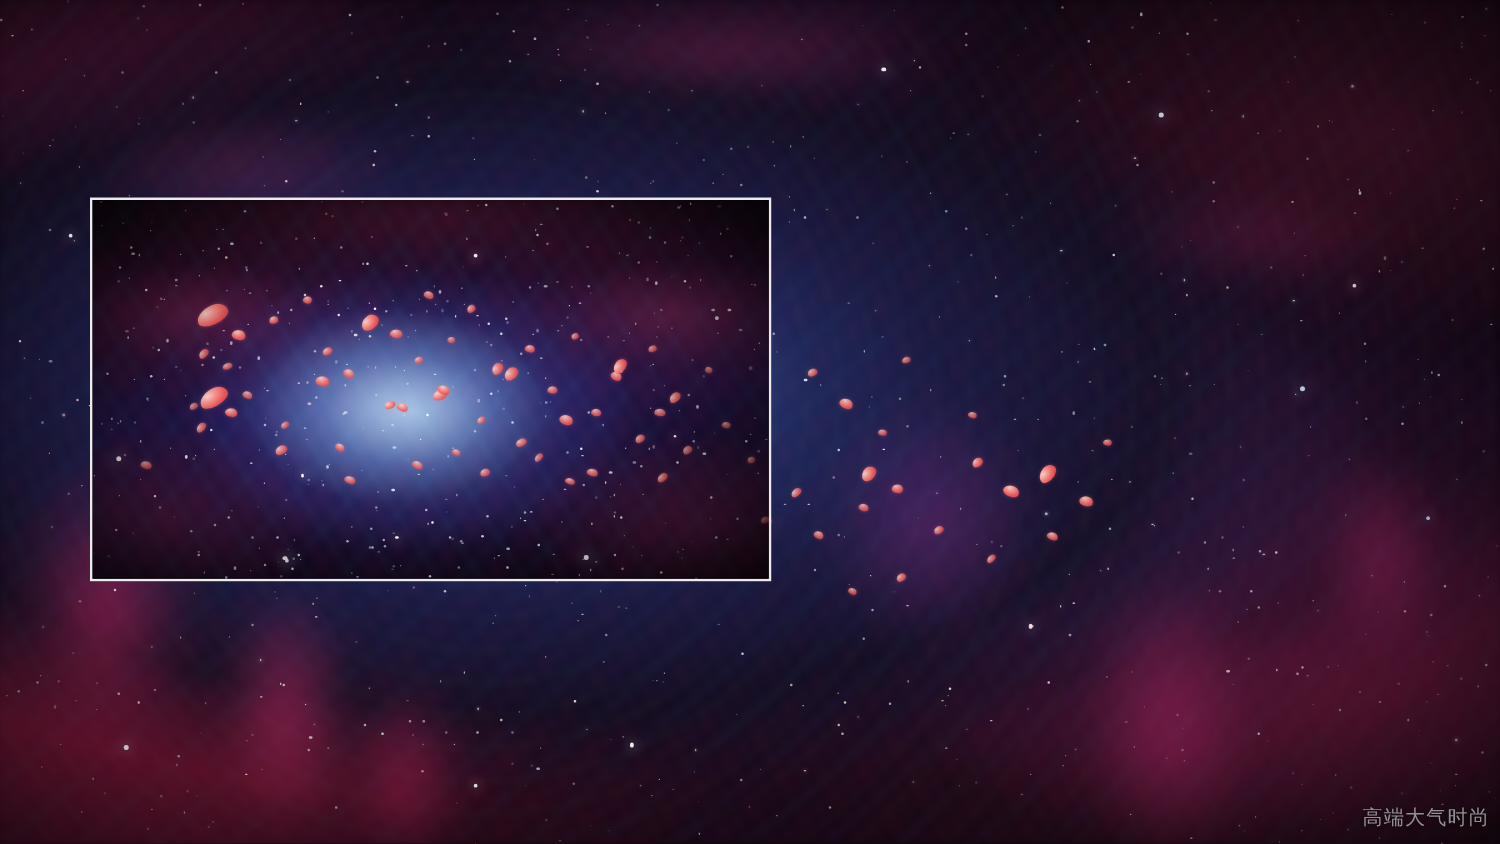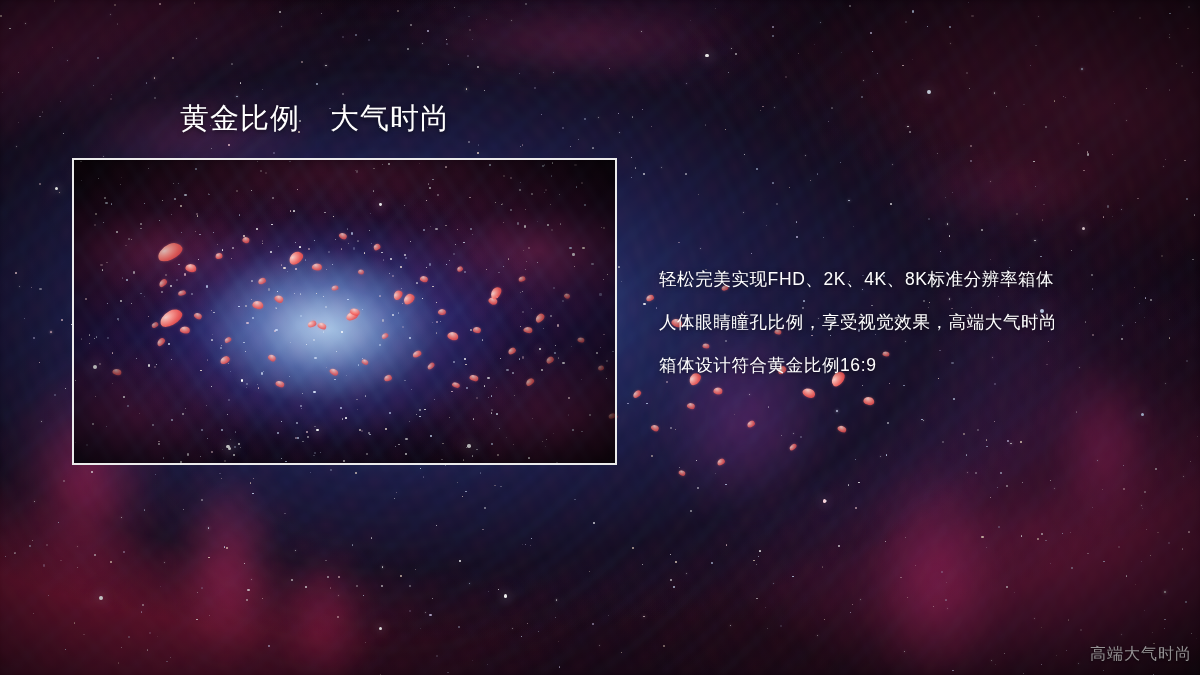--- a/index.html
+++ b/index.html
@@ -963,21 +963,20 @@
       <span class="petal" style="left:51.2%;top:61.8%;width:7px;height:5px;transform:translate(-50%,-50%) rotate(-16deg);opacity:0.72;"></span>
       <span class="petal" style="left:70.2%;top:63.6%;width:9px;height:6px;transform:translate(-50%,-50%) rotate(28deg);opacity:0.82;"></span>
       <span class="petal" style="left:66.1%;top:66.2%;width:8px;height:5px;transform:translate(-50%,-50%) rotate(-38deg);opacity:0.78;"></span>
       <span class="petal" style="left:73.8%;top:52.4%;width:7px;height:5px;transform:translate(-50%,-50%) rotate(12deg);opacity:0.74;"></span>
       <span class="petal" style="left:60.1%;top:68.4%;width:8px;height:6px;transform:translate(-50%,-50%) rotate(-26deg);opacity:0.8;"></span>
       <span class="petal" style="left:56.8%;top:70.1%;width:7px;height:5px;transform:translate(-50%,-50%) rotate(30deg);opacity:0.74;"></span>
     </div>
 
   <div class="bg-layer" id="bg-vignette"></div>
 
-  <div id="title">黄金比例　大气时尚</div>
 
   <div id="photo-frame">
     <div id="frame-inner">
       <div class="fbg" id="frame-neb"></div>
       <div class="fbg" id="frame-wisp"></div>
       <div class="fbg" id="frame-stars">
           <span style="position:absolute;left:70.09%;top:30.77%;width:2.19px;height:2.19px;border-radius:50%;background:#e0ecff;opacity:0.26;"></span>
           <span style="position:absolute;left:31.27%;top:24.90%;width:1.50px;height:1.50px;border-radius:50%;background:#fff0e0;opacity:0.77;"></span>
           <span style="position:absolute;left:34.40%;top:3.38%;width:1.49px;height:1.49px;border-radius:50%;background:#ffffff;opacity:0.33;"></span>
           <span style="position:absolute;left:83.54%;top:33.35%;width:0.99px;height:0.99px;border-radius:50%;background:#ffffff;opacity:0.54;"></span>
@@ -1471,21 +1470,16 @@
           <span class="petal" style="left:38%;top:74%;width:9px;height:6px;transform:translate(-50%,-50%) rotate(26deg);opacity:0.8;"></span>
           <span class="petal" style="left:88%;top:66%;width:8px;height:6px;transform:translate(-50%,-50%) rotate(-30deg);opacity:0.76;"></span>
           <span class="petal" style="left:8%;top:70%;width:9px;height:6px;transform:translate(-50%,-50%) rotate(18deg);opacity:0.78;"></span>
           <span class="petal" style="left:66%;top:68%;width:8px;height:5px;transform:translate(-50%,-50%) rotate(-40deg);opacity:0.74;"></span>
           <span class="petal" style="left:74%;top:72%;width:9px;height:6px;transform:translate(-50%,-50%) rotate(22deg);opacity:0.8;"></span>
         </div>
       <div class="fbg" id="frame-vig"></div>
     </div>
   </div>
 
-  <div id="body-text">
-    <div class="body-line">轻松完美实现FHD、2K、4K、8K标准分辨率箱体</div>
-    <div class="body-line">人体眼睛瞳孔比例，享受视觉效果，高端大气时尚</div>
-    <div class="body-line">箱体设计符合黄金比例16:9</div>
-  </div>
 
   <div id="watermark">高端大气时尚</div>
 
 </div>
 
 </body></html>

